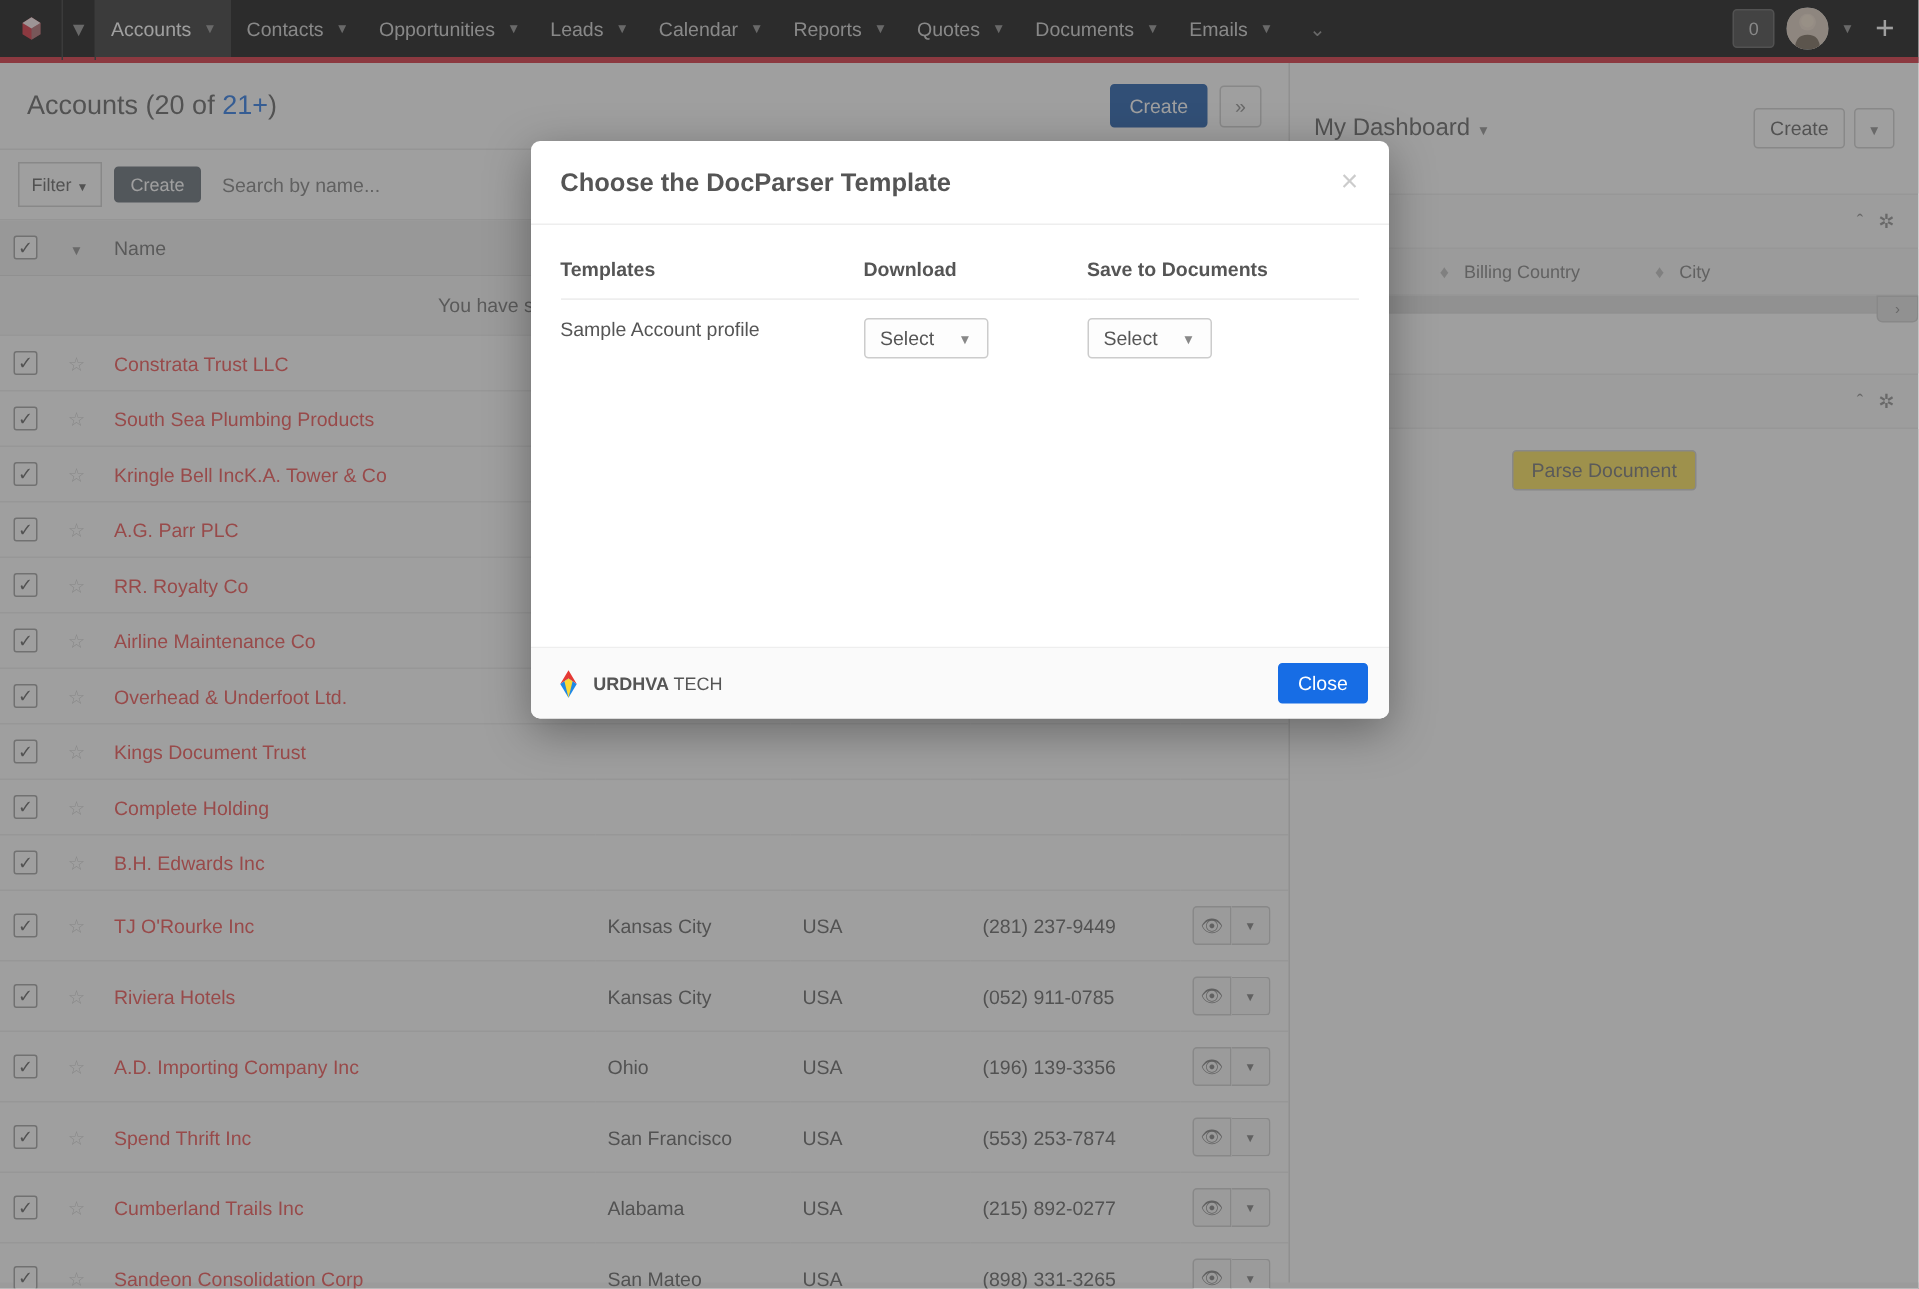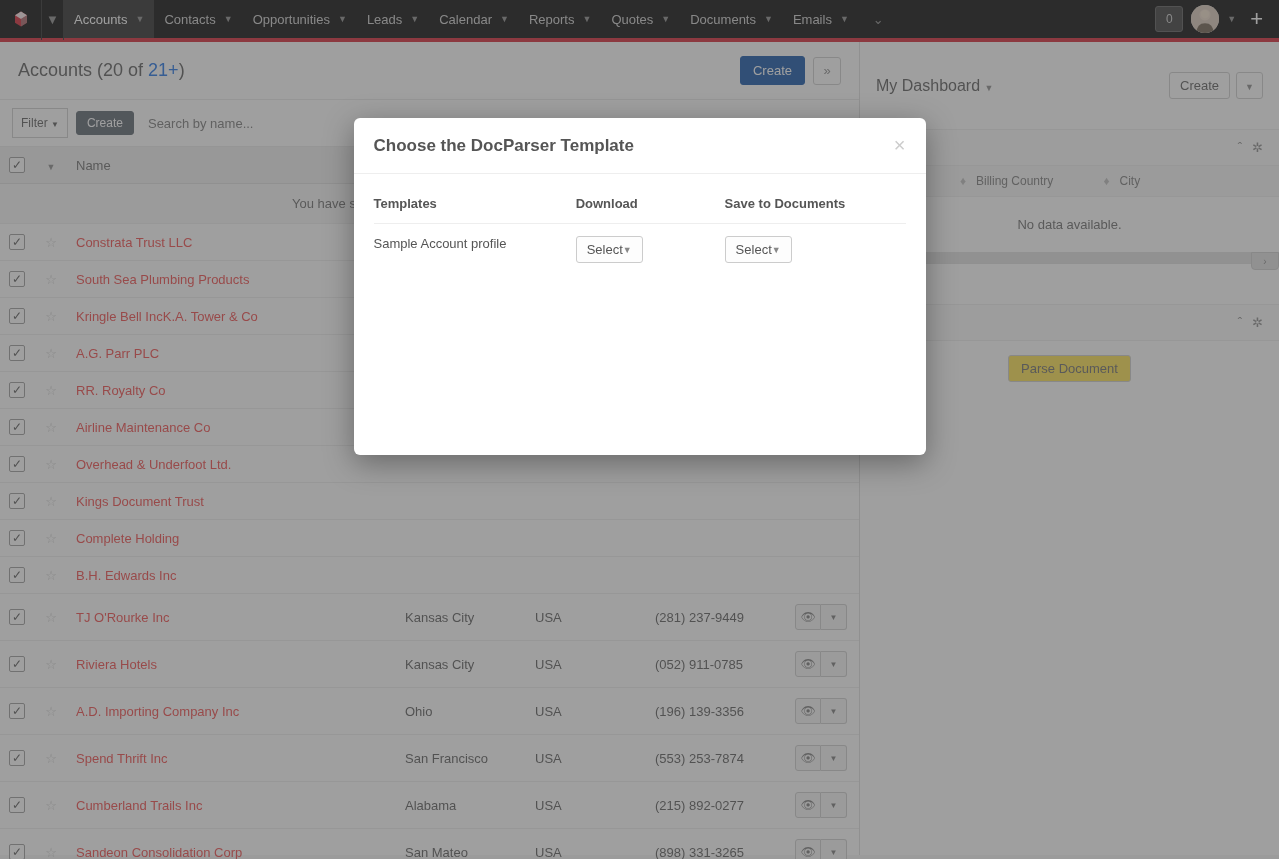--- a/index.html
+++ b/index.html
@@ -75,30 +75,30 @@
 .dashlet-header .ctrls { margin-left:auto; display:flex; gap:10px; color:#888;}
 .dashlet-subhead { display:flex; padding:8px 16px; background:#f5f5f5; color:#777; font-size:12px; border-bottom:1px solid #eee;}
 .dashlet-subhead > div { flex:1; position:relative;}
 .dashlet-subhead .sort{ position:absolute; right:10px; color:#bbb;}
 .dashlet-body { padding: 20px; text-align: center; color: #666; }
 .dashlet-bar { height:12px; background:#e1e1e1; border-bottom:1px solid #ddd; position:relative;}
 .expand-tab { position:absolute; right:0; width:28px; height:18px; background:#e1e1e1; border:1px solid #ccc; border-radius:0 0 4px 4px; top:0; display:flex; align-items:center; justify-content:center; color:#888; font-size:10px;}
 .parse-btn { display:inline-block; border:1px solid #ccc; background:#fde047; border-radius:3px; padding:5px 12px; color:#666; cursor:pointer;text-align:center;}
 
 
-.overlay { position: absolute; inset: 0; background: rgba(80,80,80,0.55); display: flex; align-items: flex-start; justify-content: center; padding-top: 118px; }
+.overlay { position: absolute; inset: 0; background: rgba(80,80,80,0.55); display: flex; align-items: flex-start; justify-content: center; padding-top: 94px; }
 .modal { background: #fff; width: 572px; border-radius: 6px; box-shadow: 0 8px 30px rgba(0,0,0,0.35); display:flex; flex-direction:column; }
 .modal-header { padding: 16px 20px; border-bottom: 1px solid #eee; display:flex; align-items:center;}
 .modal-header h3 { font-size: 17px; font-weight: 600; color: #555; }
 .modal-close { margin-left:auto; color:#ccc; font-size:20px; cursor:pointer; font-weight:300;}
 .modal-body { padding: 14px 20px 180px 20px; }
 .modal-table { width: 100%; border-collapse: collapse; }
 .modal-table th { text-align:left; font-weight:600; color:#555; padding:8px 0 12px 0; border-bottom:1px solid #eee; font-size:13px;}
 .modal-table td { padding:12px 0; color:#555; vertical-align:top;}
-.sel-btn { border:1px solid #ccc; background:#fdfdfd; border-radius:3px; padding:5px 10px; font-size:13px; cursor:pointer; color:#555; display:inline-flex; align-items:center; gap:0;}
+.sel-btn { border:1px solid #ccc; background:#fdfdfd; border-radius:3px; padding:5px 10px; font-size:13px; cursor:pointer; color:#555; display:inline-flex; align-items:center; gap:16px;}
 .sel-btn .caret{font-size:9px; color:#888;}
 .modal-footer { border-top:1px solid #eee; padding:10px 14px; display:flex; align-items:center; background:#fafafa; border-radius:0 0 6px 6px;}
 .brand-logo { display:flex; align-items:center; gap:6px; color:#555; font-size:12px; font-weight:600;}
 .brand-logo svg{width:22px;height:22px;}
 .modal-footer .btn.blue{ margin-left:auto;}
 </style>
 </head>
 <body>
 
 <div class="navbar">
@@ -409,21 +409,20 @@
             <span>✲</span>
           </div>
       </div>
       <div class="dashlet-subhead">
         <div style="flex:0 0 100px;">
             <span class="sort">♦</span>
           </div>
         <div><span>Billing Country</span><span class="sort">♦</span></div>
         <div><span>City</span></div>
       </div>
-      <div class="dashlet-body">No data available.</div>
       <div class="dashlet-bar">
           <div class="expand-tab">›</div>
         </div>
     </div>
     <div class="dashlet" style="margin-top:40px;">
       <div class="dashlet-header">
           <span>er</span>
         <div class="ctrls">
             <span>ˆ</span>
             <span>✲</span>
@@ -459,14 +458,25 @@
                   <span class="caret">▼</span>
                 </button></td>
           <td><button class="sel-btn">
                   <span>Select</span>
                   <span class="caret">▼</span>
                 </button></td>
         </tr>
           </tbody>
       </table>
     </div>
+    <div class="modal-footer">
+      <div class="brand-logo">
+        <svg viewBox="0 0 24 24">
+            <path d="M12 2 L18 12 L12 8 L6 12 Z" fill="#e53935"></path>
+            <path d="M12 8 L18 12 L12 22 L6 12 Z" fill="#1e88e5"></path>
+            <path d="M12 8 L15 10 L12 22 L9 10 Z" fill="#fdd835"></path>
+          </svg>
+        <span><span>URDHVA</span><span style="font-weight:300;"> TECH</span></span>
+      </div>
+      <button class="btn blue">Close</button>
+    </div>
   </div>
 </div>
 
 </body></html>

